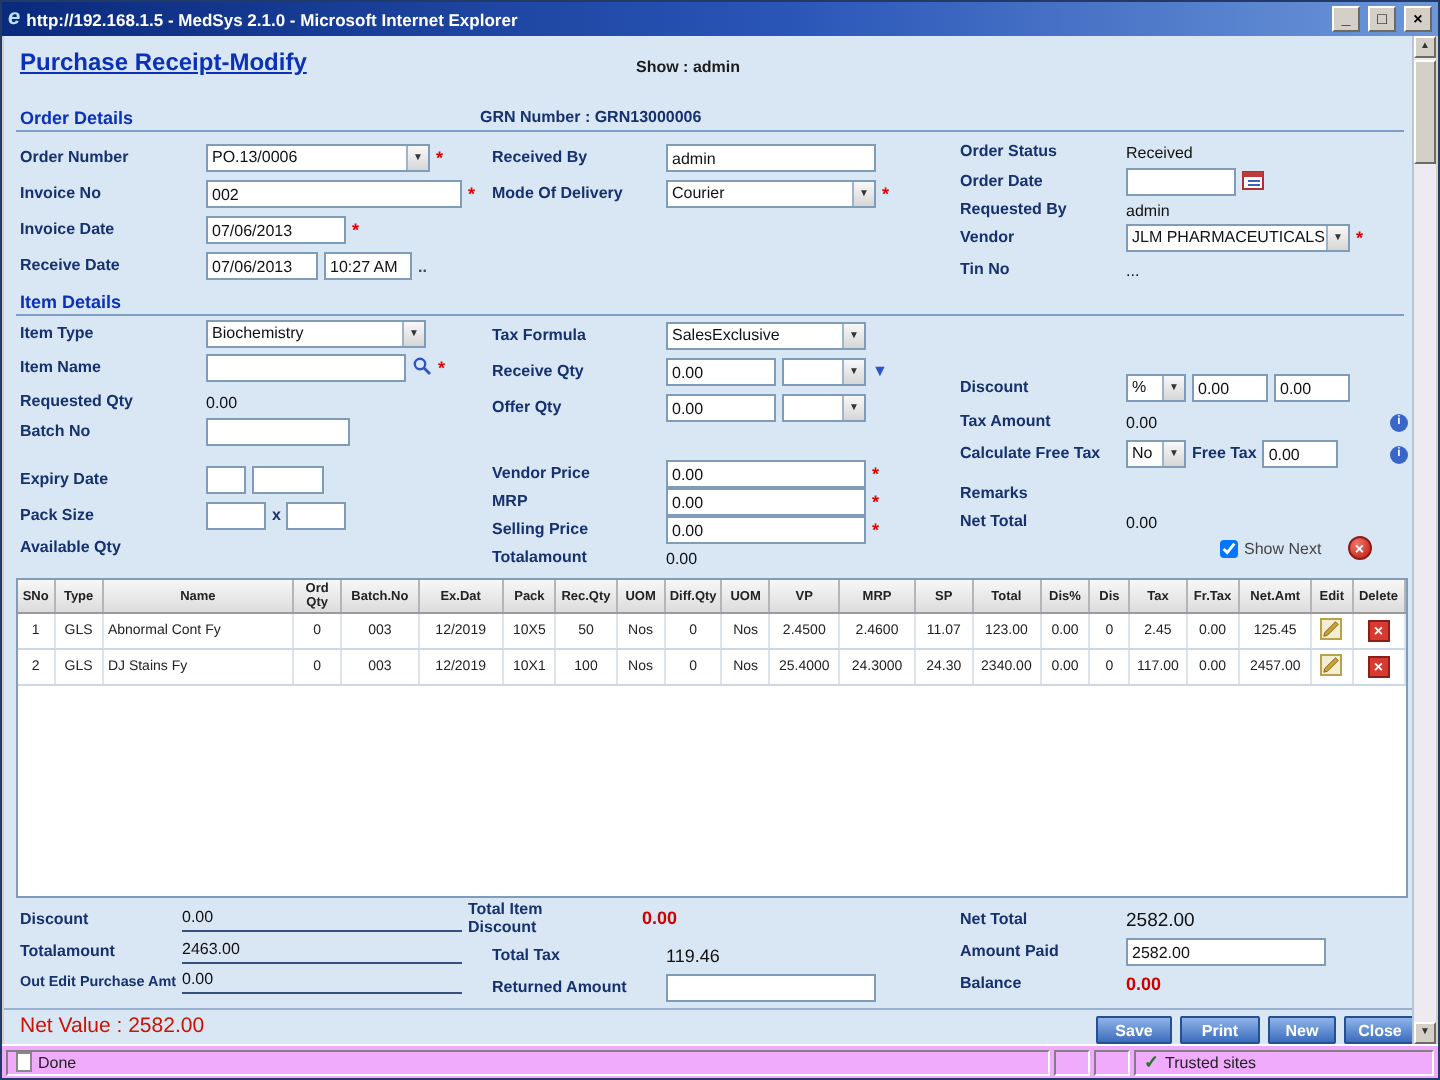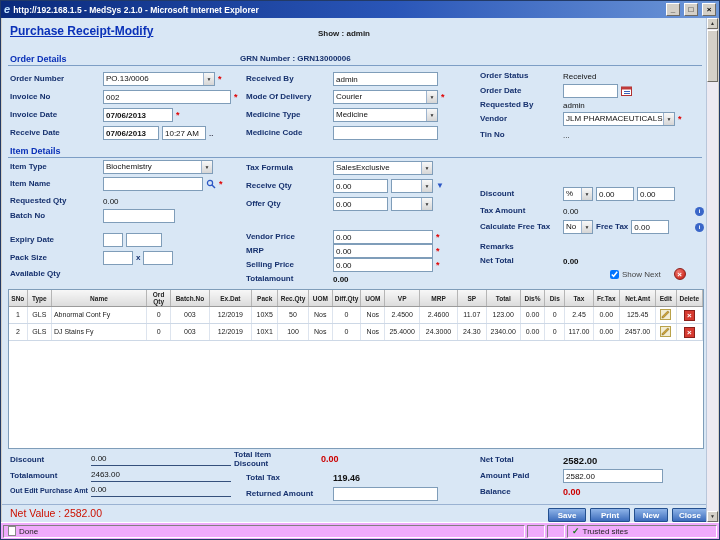--- a/index.html
+++ b/index.html
@@ -21,21 +21,21 @@
   .ptitle{position:absolute;top:6px;left:8px;font-size:12px;font-weight:bold;color:#0a31b8;text-decoration:underline}
   .puser{position:absolute;top:11px;left:316px;font-size:8px;font-weight:bold;color:#1c1c1c}
   .band{position:absolute;left:6px;right:16px;height:14px;border-bottom:1px solid #7d9ec5;display:flex;align-items:center}
   .bandtitle{font-size:9px;font-weight:bold;color:#0a31b8;padding-left:2px}
   .grn{position:absolute;left:232px;font-size:8px;font-weight:bold;color:#16316e}
 
   .f{position:absolute;display:flex;align-items:center;gap:3px;height:14px}
   .f2{height:auto;align-items:center}
   .l{font-size:8px;font-weight:bold;color:#16316e;line-height:1.15;flex:none}
   .v{font-size:8px;color:#111}
-  .b{font-weight:bold}
+  .b{font-weight:normal}
   .red{color:#cc0000;font-weight:bold}
   .req{color:#e00000;font-weight:bold;font-size:9px;line-height:9px}
   .dim{color:#445;font-size:8px;font-weight:bold}
 
   .i{height:14px;border:1px solid #7f9db9;background:#fff;font-size:8px;padding:0 2px;
      font-family:"Liberation Sans",sans-serif;color:#111}
   .dd{display:inline-flex;height:14px;border:1px solid #7f9db9;background:#fff;align-items:stretch;flex:none}
   .ddt{flex:1;font-size:8px;padding:0 2px;line-height:12px;white-space:nowrap;overflow:hidden;color:#111}
   .ddb{width:11px;background:linear-gradient(#f8f8f8,#d6d6d6);border-left:1px solid #9db4cf;
      font-size:5px;color:#333;display:flex;align-items:center;justify-content:center}
@@ -136,31 +136,20 @@
       <span class="l" style="width:84px">Received By</span>
       <input class="i" style="width: 105px;" value="admin">
     </div>
     <div class="f" style="top:72px;left:244px">
       <span class="l" style="width:84px">Mode Of Delivery</span>
       <span class="dd" style="width:105px">
         <span class="ddt">Courier</span>
         <span class="ddb">▼</span>
       </span>
       <span class="req">*</span>
-    </div>
-    <div class="f" style="top:90px;left:244px">
-      <span class="l" style="width:84px">Medicine Type</span>
-      <span class="dd" style="width:105px">
-        <span class="ddt">Medicine</span>
-        <span class="ddb">▼</span>
-      </span>
-    </div>
-    <div class="f" style="top:108px;left:244px">
-      <span class="l" style="width:84px">Medicine Code</span>
-      <input class="i" style="width: 105px;" value="">
     </div>
 
     <div class="f" style="top:51px;left:478px">
       <span class="l" style="width:80px">Order Status</span>
       <span class="v">Received</span>
     </div>
     <div class="f" style="top:66px;left:478px">
       <span class="l" style="width:80px">Order Date</span>
       <input class="i" style="width: 55px;" value="">
       <span><svg width="11" height="10" viewBox="0 0 11 10">

